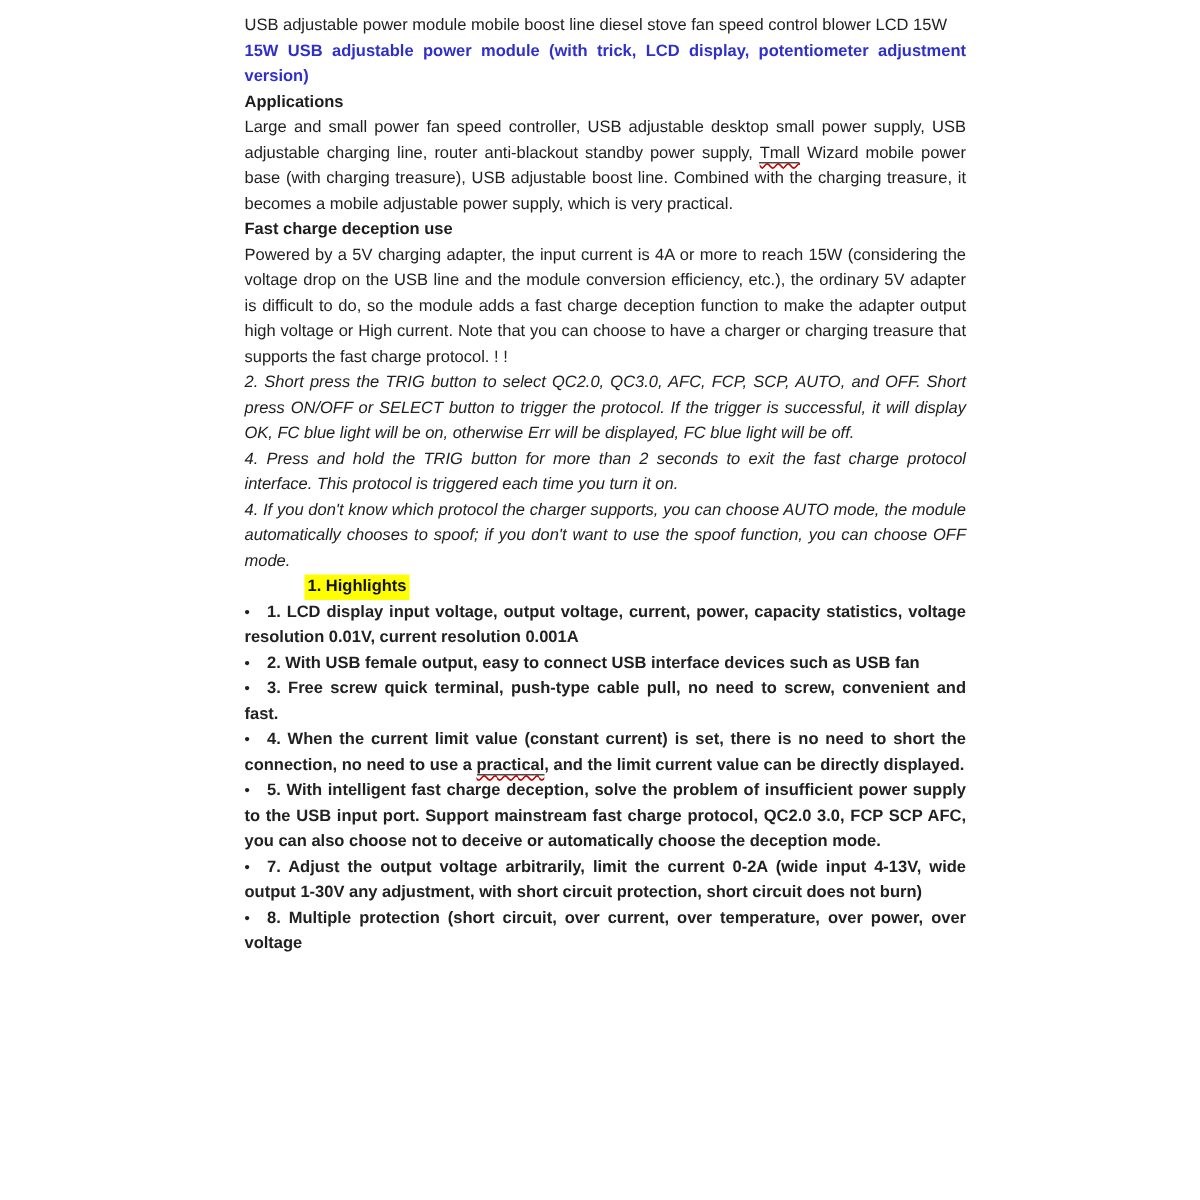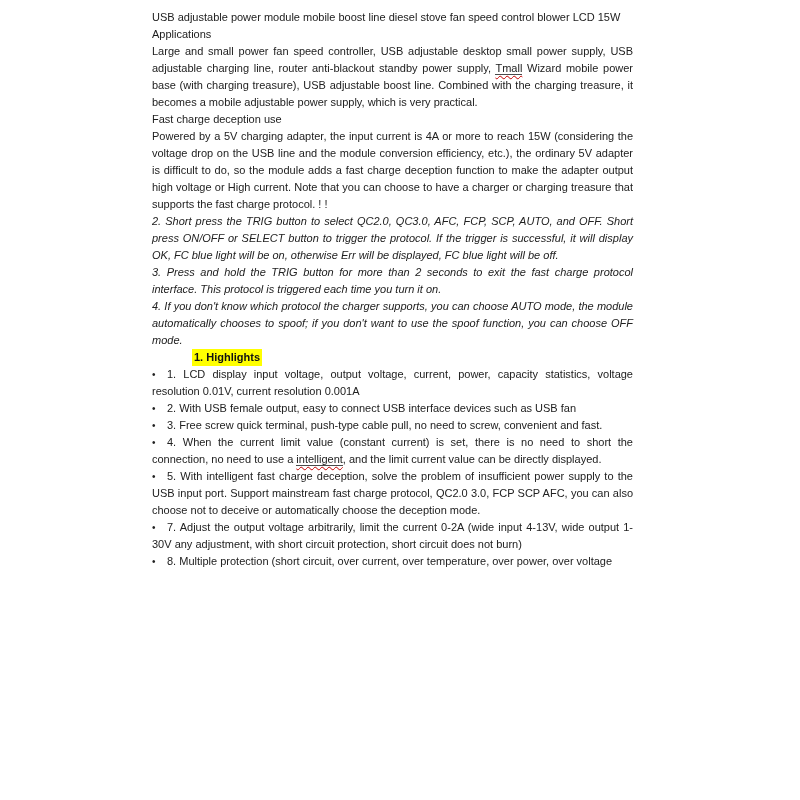--- a/index.html
+++ b/index.html
@@ -8,82 +8,83 @@
     background: #ffffff;
   }
   body {
     width: 800px;
     height: 800px;
     overflow: hidden;
     position: relative;
   }
   .doc {
     position: absolute;
-    left: 152px;
+    left: 163px;
     top: 9px;
     width: 481px;
     font-family: "Liberation Sans", "DejaVu Sans", sans-serif;
     font-size: 11px;
     line-height: 17px;
     color: #212121;
     text-align: justify;
   }
   .doc p { margin: 0; }
-  .b { font-weight: 400; color: #1c1c1c; }
+  .b { font-weight: 700; color: #1c1c1c; }
   .i { font-style: italic; }
   .blue { color: #2f2fcc; font-weight: 700; }
   .mt { margin-top: 15px; }
   .hl-wrap { margin-top: 13px; margin-bottom: 5px; text-align: left; padding-left: 40px; }
   .hl {
     display: inline-block;
     background: #ffff00;
     font-weight: 700;
     color: #111111;
     padding: 0 2px;
   }
-  .bullet { margin-top: 2px; }
+  .bullet { margin-top: 2px; font-weight: bold; }
   .blt {
     display: inline-block;
     width: 15px;
     font-size: 10px;
   }
   .spell {
     border-bottom: 1px solid #4a4a4a;
     text-decoration: underline wavy #c40000 1px;
     text-underline-offset: 3px;
     margin-top: 10px;
   }
 </style>
 </head>
 <body>
 
 <div class="doc">
 
   <p>USB adjustable power module mobile boost line diesel stove fan speed control blower LCD 15W</p>
 
+  <p class="blue mt">15W USB adjustable power module (with trick, LCD display, potentiometer adjustment version)</p>
 
   <p class="b">Applications</p>
   <p><span>Large and small power fan speed controller, USB adjustable desktop small power supply, USB adjustable charging line, router anti-blackout standby power supply, </span><span class="spell">Tmall</span><span> Wizard mobile power base (with charging treasure), USB adjustable boost line. Combined with the charging treasure, it becomes a mobile adjustable power supply, which is very practical.</span></p>
 
   <p class="b mt">Fast charge deception use</p>
   <p>Powered by a 5V charging adapter, the input current is 4A or more to reach 15W (considering the voltage drop on the USB line and the module conversion efficiency, etc.), the ordinary 5V adapter is difficult to do, so the module adds a fast charge deception function to make the adapter output high voltage or High current. Note that you can choose to have a charger or charging treasure that supports the fast charge protocol. ! !</p>
 
   <p class="i">2. Short press the TRIG button to select QC2.0, QC3.0, AFC, FCP, SCP, AUTO, and OFF. Short press ON/OFF or SELECT button to trigger the protocol. If the trigger is successful, it will display OK, FC blue light will be on, otherwise Err will be displayed, FC blue light will be off.</p>
-  <p class="i">3. Press and hold the TRIG button for more than 2 seconds to exit the fast charge protocol interface. This protocol is triggered each time you turn it on.</p>
+  <p class="i">4. Press and hold the TRIG button for more than 2 seconds to exit the fast charge protocol interface. This protocol is triggered each time you turn it on.</p>
   <p class="i">4. If you don't know which protocol the charger supports, you can choose AUTO mode, the module automatically chooses to spoof; if you don't want to use the spoof function, you can choose OFF mode.</p>
 
   <p class="hl-wrap"><span class="hl">1. Highlights</span></p>
 
   <p class="bullet"><span class="blt">•</span><span>1. LCD display input voltage, output voltage, current, power, capacity statistics, voltage resolution 0.01V, current resolution 0.001A</span><span class="spell"></span><span></span></p>
 
   <p class="bullet"><span class="blt">•</span><span>2. With USB female output, easy to connect USB interface devices such as USB fan</span><span class="spell"></span><span></span></p>
 
   <p class="bullet"><span class="blt">•</span><span>3. Free screw quick terminal, push-type cable pull, no need to screw, convenient and fast.</span><span class="spell"></span><span></span></p>
 
-  <p class="bullet"><span class="blt">•</span><span>4. When the current limit value (constant current) is set, there is no need to short the connection, no need to use a </span><span class="spell">intelligent</span><span>, and the limit current value can be directly displayed.</span></p>
+  <p class="bullet"><span class="blt">•</span><span>4. When the current limit value (constant current) is set, there is no need to short the connection, no need to use a </span><span class="spell">practical</span><span>, and the limit current value can be directly displayed.</span></p>
 
   <p class="bullet"><span class="blt">•</span><span>5. With intelligent fast charge deception, solve the problem of insufficient power supply to the USB input port. Support mainstream fast charge protocol, QC2.0 3.0, FCP SCP AFC, you can also choose not to deceive or automatically choose the deception mode.</span><span class="spell"></span><span></span></p>
 
 
   <p class="bullet"><span class="blt">•</span><span>7. Adjust the output voltage arbitrarily, limit the current 0-2A (wide input 4-13V, wide output 1-30V any adjustment, with short circuit protection, short circuit does not burn)</span><span class="spell"></span><span></span></p>
 
 
   <p class="bullet"><span class="blt">•</span><span>8. Multiple protection (short circuit, over current, over temperature, over power, over voltage</span><span class="spell"></span><span></span></p>
 
 </div>

